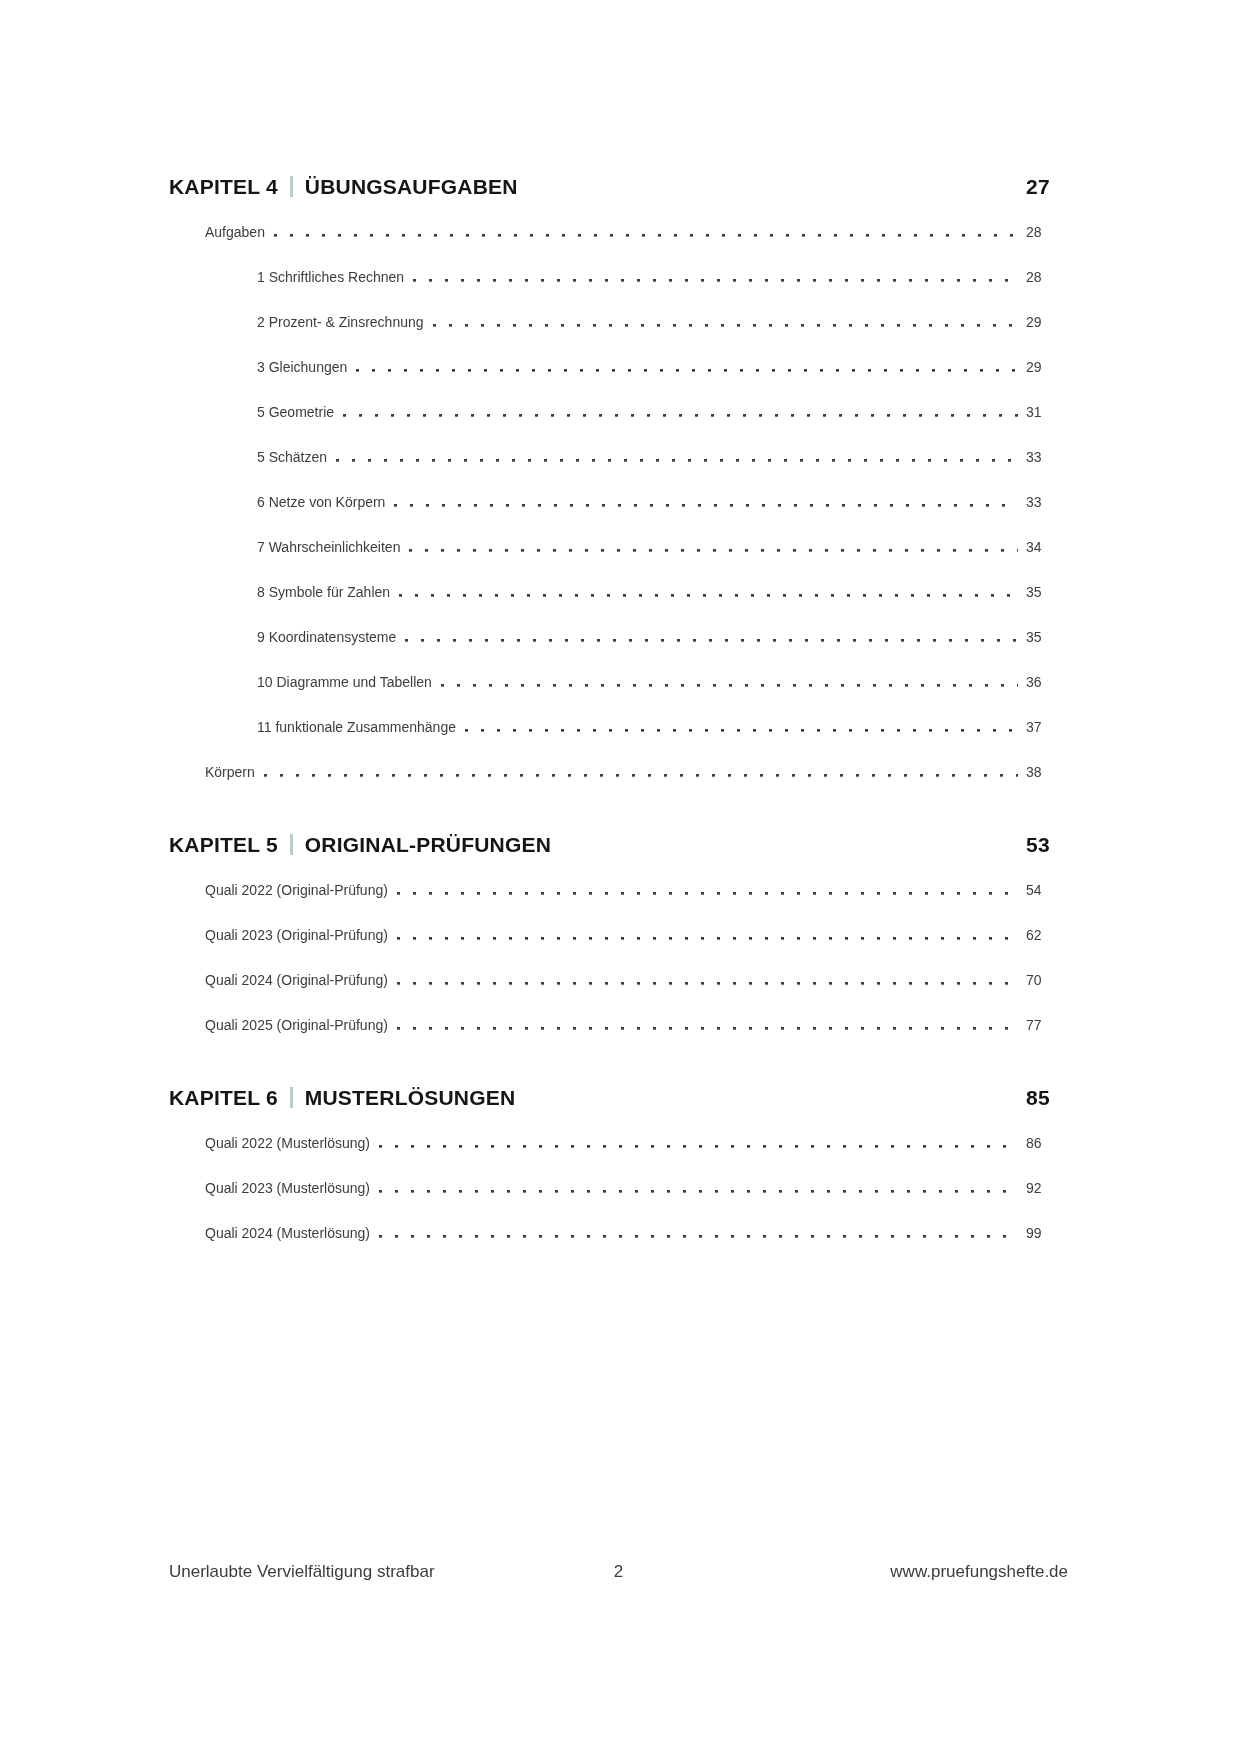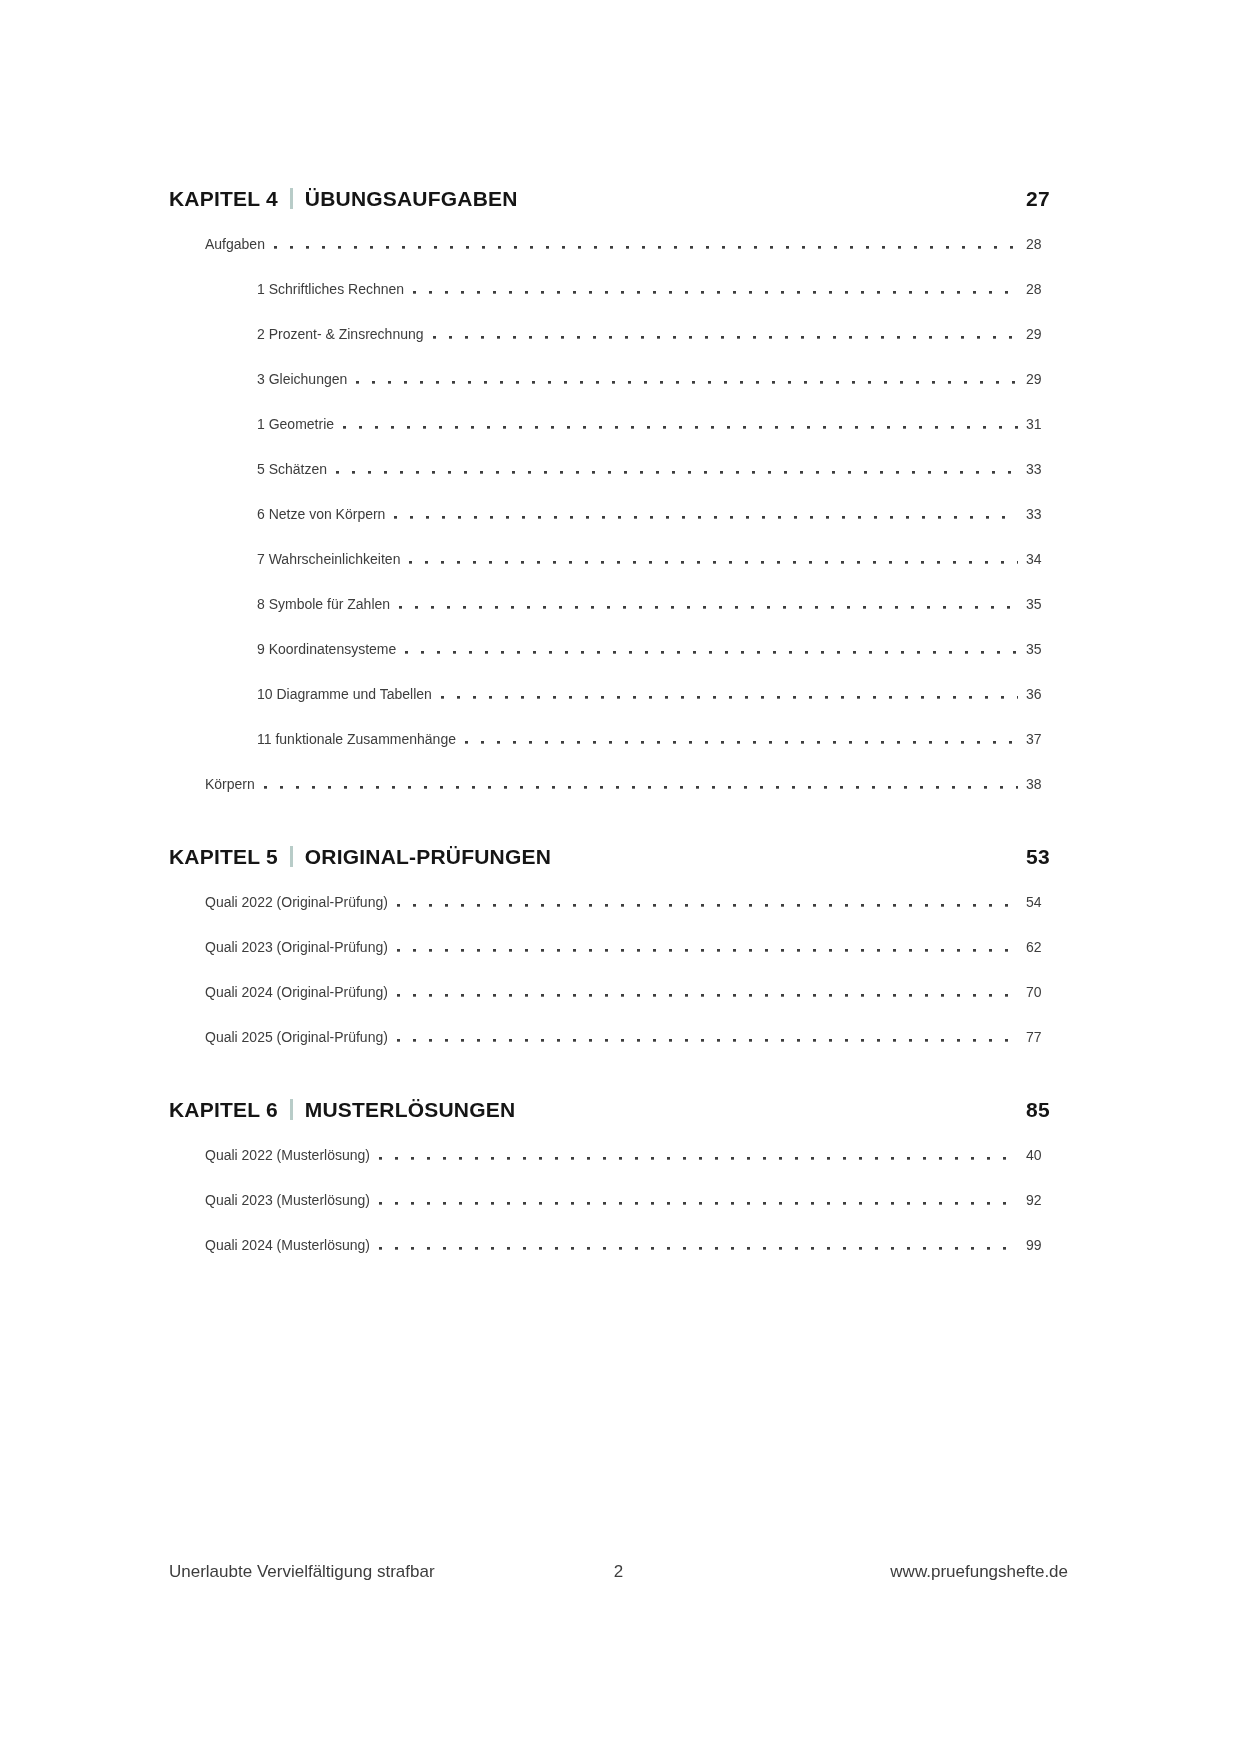--- a/index.html
+++ b/index.html
@@ -21,21 +21,21 @@
   .toc-section { display: block; }
   .toc-row {
     display: flex;
     align-items: baseline;
     margin-top: 26px;
     font-size: 14px;
     line-height: 19px;
     color: var(--body_text, #3d3d3d);
   }
   .chapter-row {
-    margin-top: 16px;
+    margin-top: 4px;
     font-size: 21px;
     line-height: 21px;
     font-weight: 700;
     color: var(--heading_text, #151515);
     letter-spacing: 0.2px;
   }
   .toc-section + .toc-section .chapter-row {
     margin-top: 52px;
   }
   .chapter-sep {
@@ -120,21 +120,21 @@
     <span class="toc-page">29</span>
   </div>
 
   <div class="toc-row toc-entry level-2">
     <span class="entry-label">3 Gleichungen</span>
     <span class="dots"></span>
     <span class="toc-page">29</span>
   </div>
 
   <div class="toc-row toc-entry level-2">
-    <span class="entry-label">1 Geometrie</span>
+    <span class="entry-label">5 Geometrie</span>
     <span class="dots"></span>
     <span class="toc-page">31</span>
   </div>
 
   <div class="toc-row toc-entry level-2">
     <span class="entry-label">5 Schätzen</span>
     <span class="dots"></span>
     <span class="toc-page">33</span>
   </div>
 
@@ -222,21 +222,21 @@
       <span class="chapter-label">KAPITEL 6</span>
       <span class="chapter-sep"></span>
       <span class="chapter-title">MUSTERLÖSUNGEN</span>
       <span class="spacer"></span>
       <span class="toc-page chapter-page">85</span>
     </div>
     <div class="entries">
   <div class="toc-row toc-entry level-1">
     <span class="entry-label">Quali 2022 (Musterlösung)</span>
     <span class="dots"></span>
-    <span class="toc-page">40</span>
+    <span class="toc-page">86</span>
   </div>
 
   <div class="toc-row toc-entry level-1">
     <span class="entry-label">Quali 2023 (Musterlösung)</span>
     <span class="dots"></span>
     <span class="toc-page">92</span>
   </div>
 
   <div class="toc-row toc-entry level-1">
     <span class="entry-label">Quali 2024 (Musterlösung)</span>

